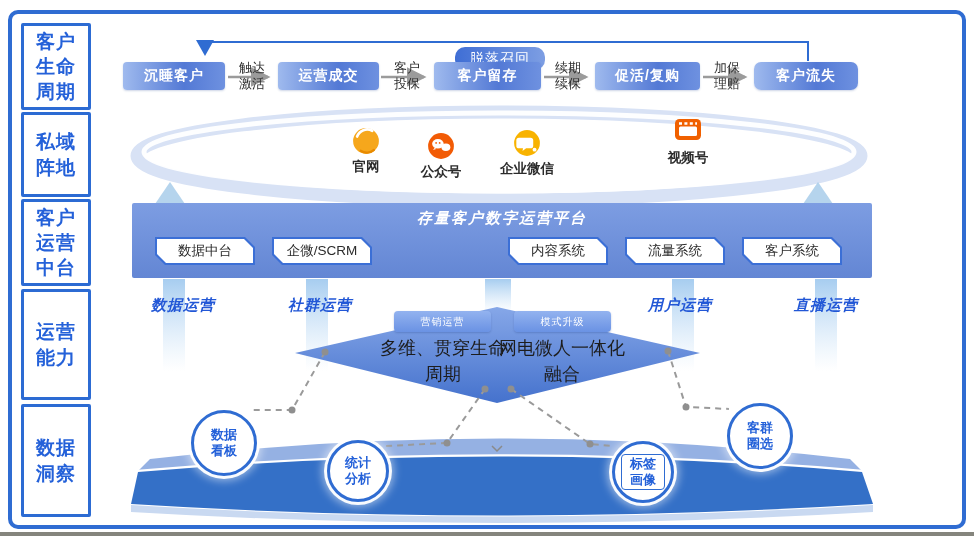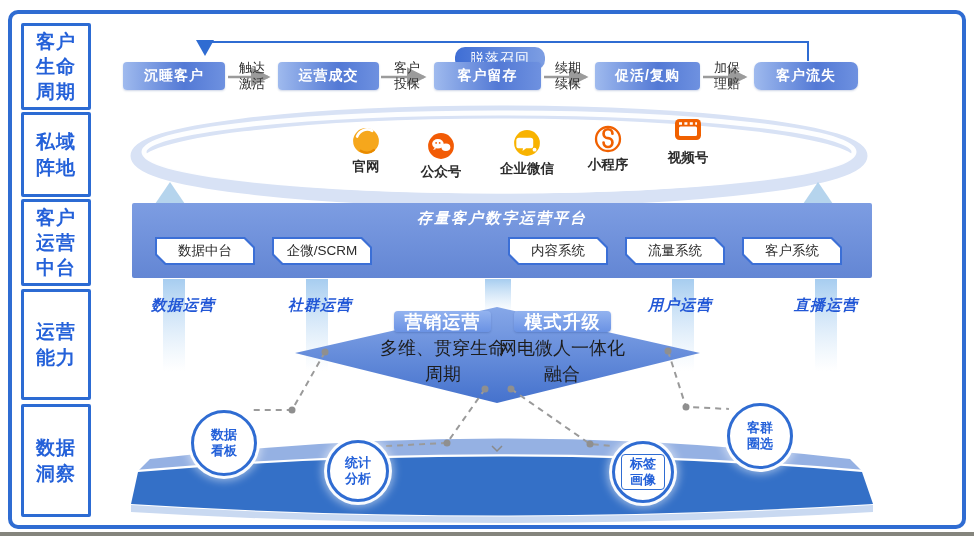--- a/index.html
+++ b/index.html
@@ -66,21 +66,21 @@
     font-size:13.5px;color:#2b2b2b;
   }
   
   .cap-label{
     top:296px;width:92px;text-align:center;transform:translateX(-50%);
     color:#2257d6;font-weight:bold;font-style:italic;font-size:15px;letter-spacing:1px;
   }
   .badge{
     top:311px;width:97px;height:21px;border-radius:4px;
     background:linear-gradient(180deg,#93b3ef,#6a92e4);
-    color:#fff;font-weight:bold;font-size:18px;letter-spacing:1px;
+    color:#fff;font-weight:normal;font-size:10px;letter-spacing:1px;
     display:flex;align-items:center;justify-content:center;
     box-shadow:0 1px 2px rgba(40,70,140,.3);
   }
   .diamond-desc{
     top:336px;text-align:center;font-size:18px;line-height:1.42;color:#1d1d1d;
     white-space:pre-line;
   }
   
   .insight-circle{
     border-radius:50%;background:#fff;border:3.5px solid #2f6cd2;
@@ -231,29 +231,20 @@
     <div class="cicon" style="width:32px;height:32px;">
       <svg viewBox="0 0 36 36" width="32" height="32">
         <circle cx="18" cy="18" r="14.5" fill="#f8b300"></circle>
         <path d="M9,12 h13 a3,3 0 0 1 3,3 v6 a3,3 0 0 1 -3,3 h-5 l-4,3 l0.5,-3 h-4.5 a3,3 0 0 1 -3,-3 v-6 a3,3 0 0 1 3,-3 Z" fill="#fff"></path>
         <path d="M25,24 l3,3 l1,-4 Z" fill="#f8b300"></path>
         <circle cx="26.5" cy="25.5" r="2.2" fill="#fff"></circle>
       </svg>
     </div>
     <div class="clabel">企业微信</div>
   </div>
-  <div class="abs channel" style="left:608px;top:123px;">
-    <div class="cicon" style="width:32px;height:32px;">
-      <svg viewBox="0 0 36 36" width="32" height="32">
-        <circle cx="18" cy="18" r="13.5" fill="#fff" stroke="#f06000" stroke-width="2.6"></circle>
-        <path d="M13,22 A5,5 0 1 0 18,17 A5,5 0 1 1 23,12" fill="none" stroke="#f06000" stroke-width="3" stroke-linecap="round"></path>
-      </svg>
-    </div>
-    <div class="clabel">小程序</div>
-  </div>
   <div class="abs channel" style="left:688px;top:112px;">
     <div class="cicon">
       <svg viewBox="0 0 36 36" width="36" height="36">
         <rect x="5" y="7" width="26" height="21" rx="4.5" fill="#f06000"></rect>
         <line x1="9" y1="11.5" x2="27" y2="11.5" stroke="#fff" stroke-width="2.6" stroke-dasharray="3 2.4"></line>
         <rect x="9" y="14.5" width="18" height="9.5" rx="1.5" fill="#fff"></rect>
       </svg>
     </div>
     <div class="clabel">视频号</div>
   </div>

